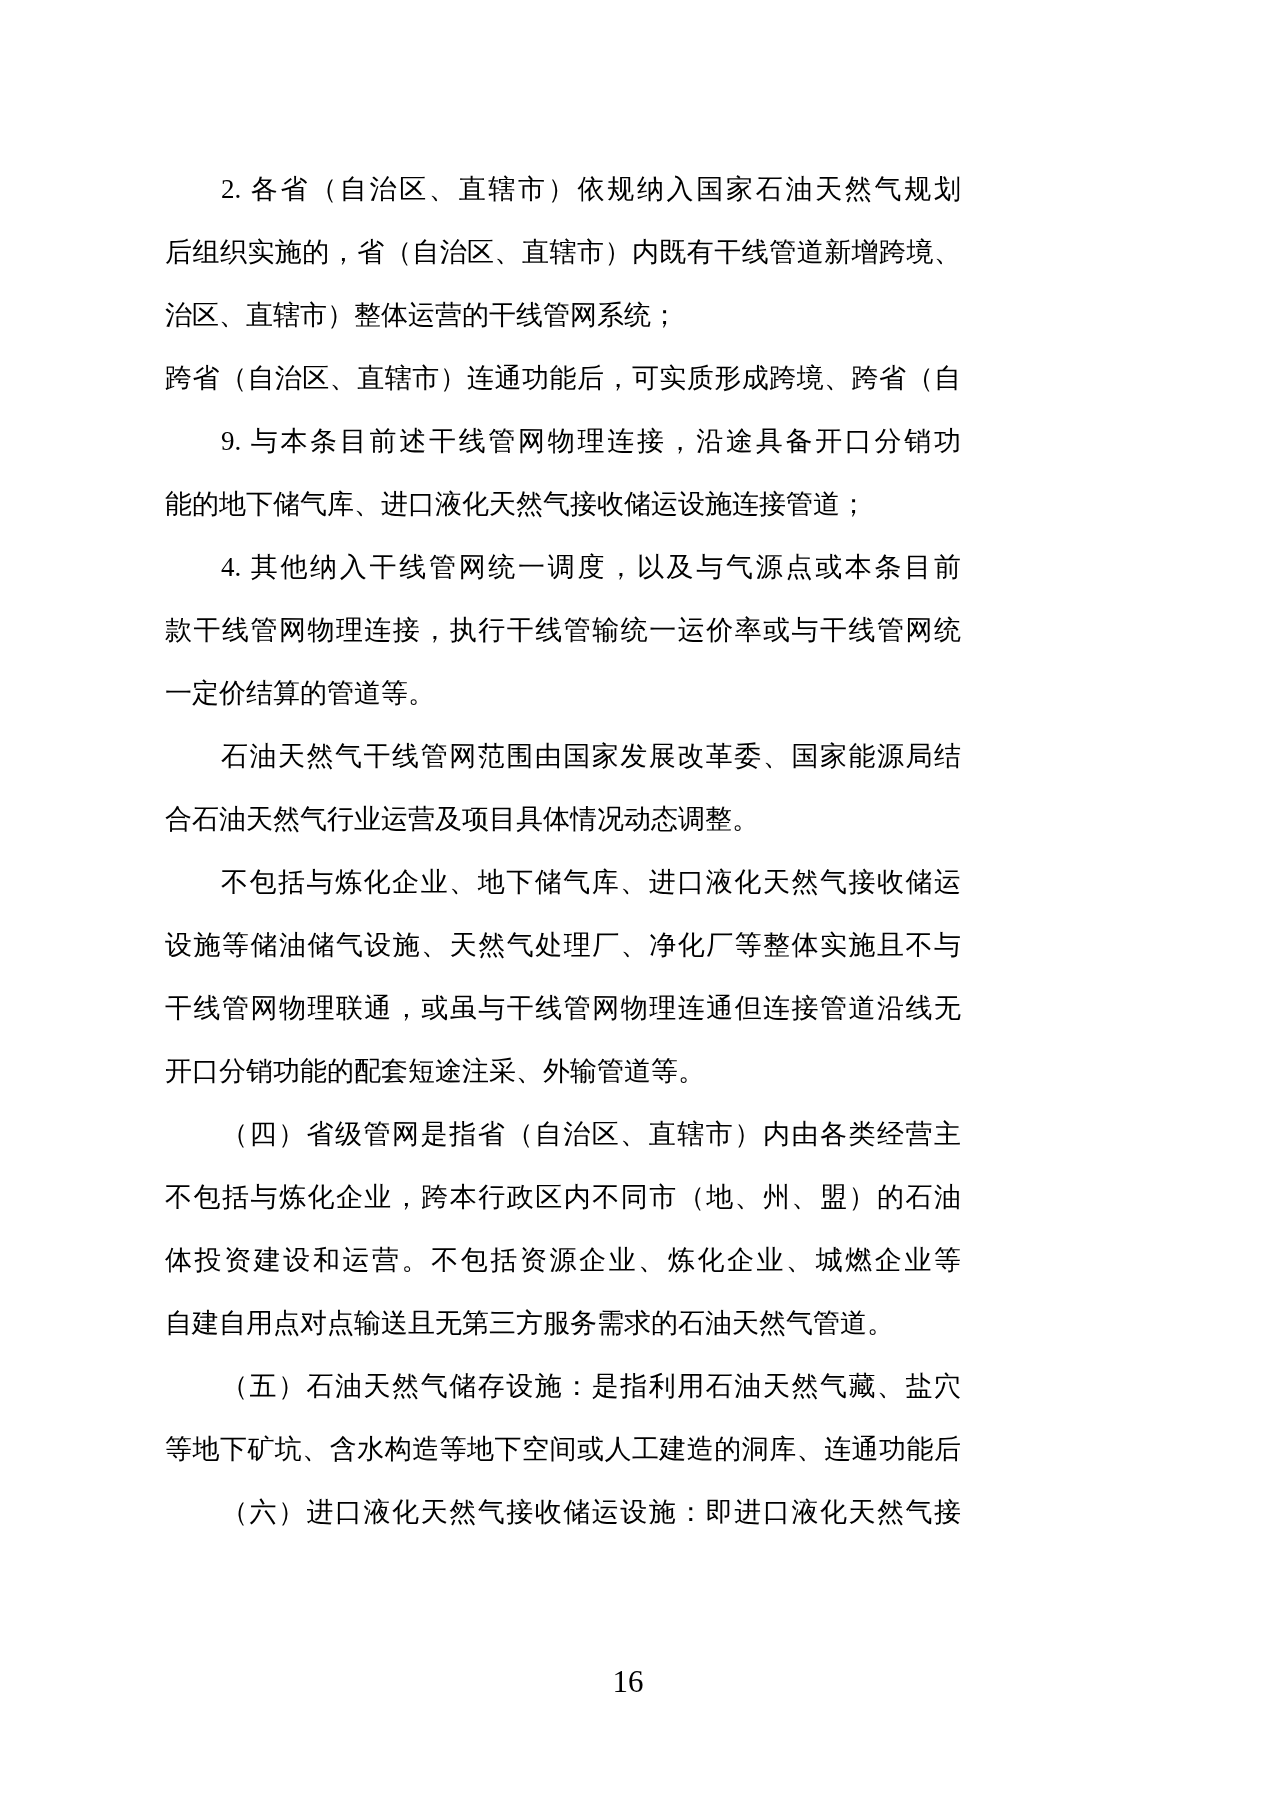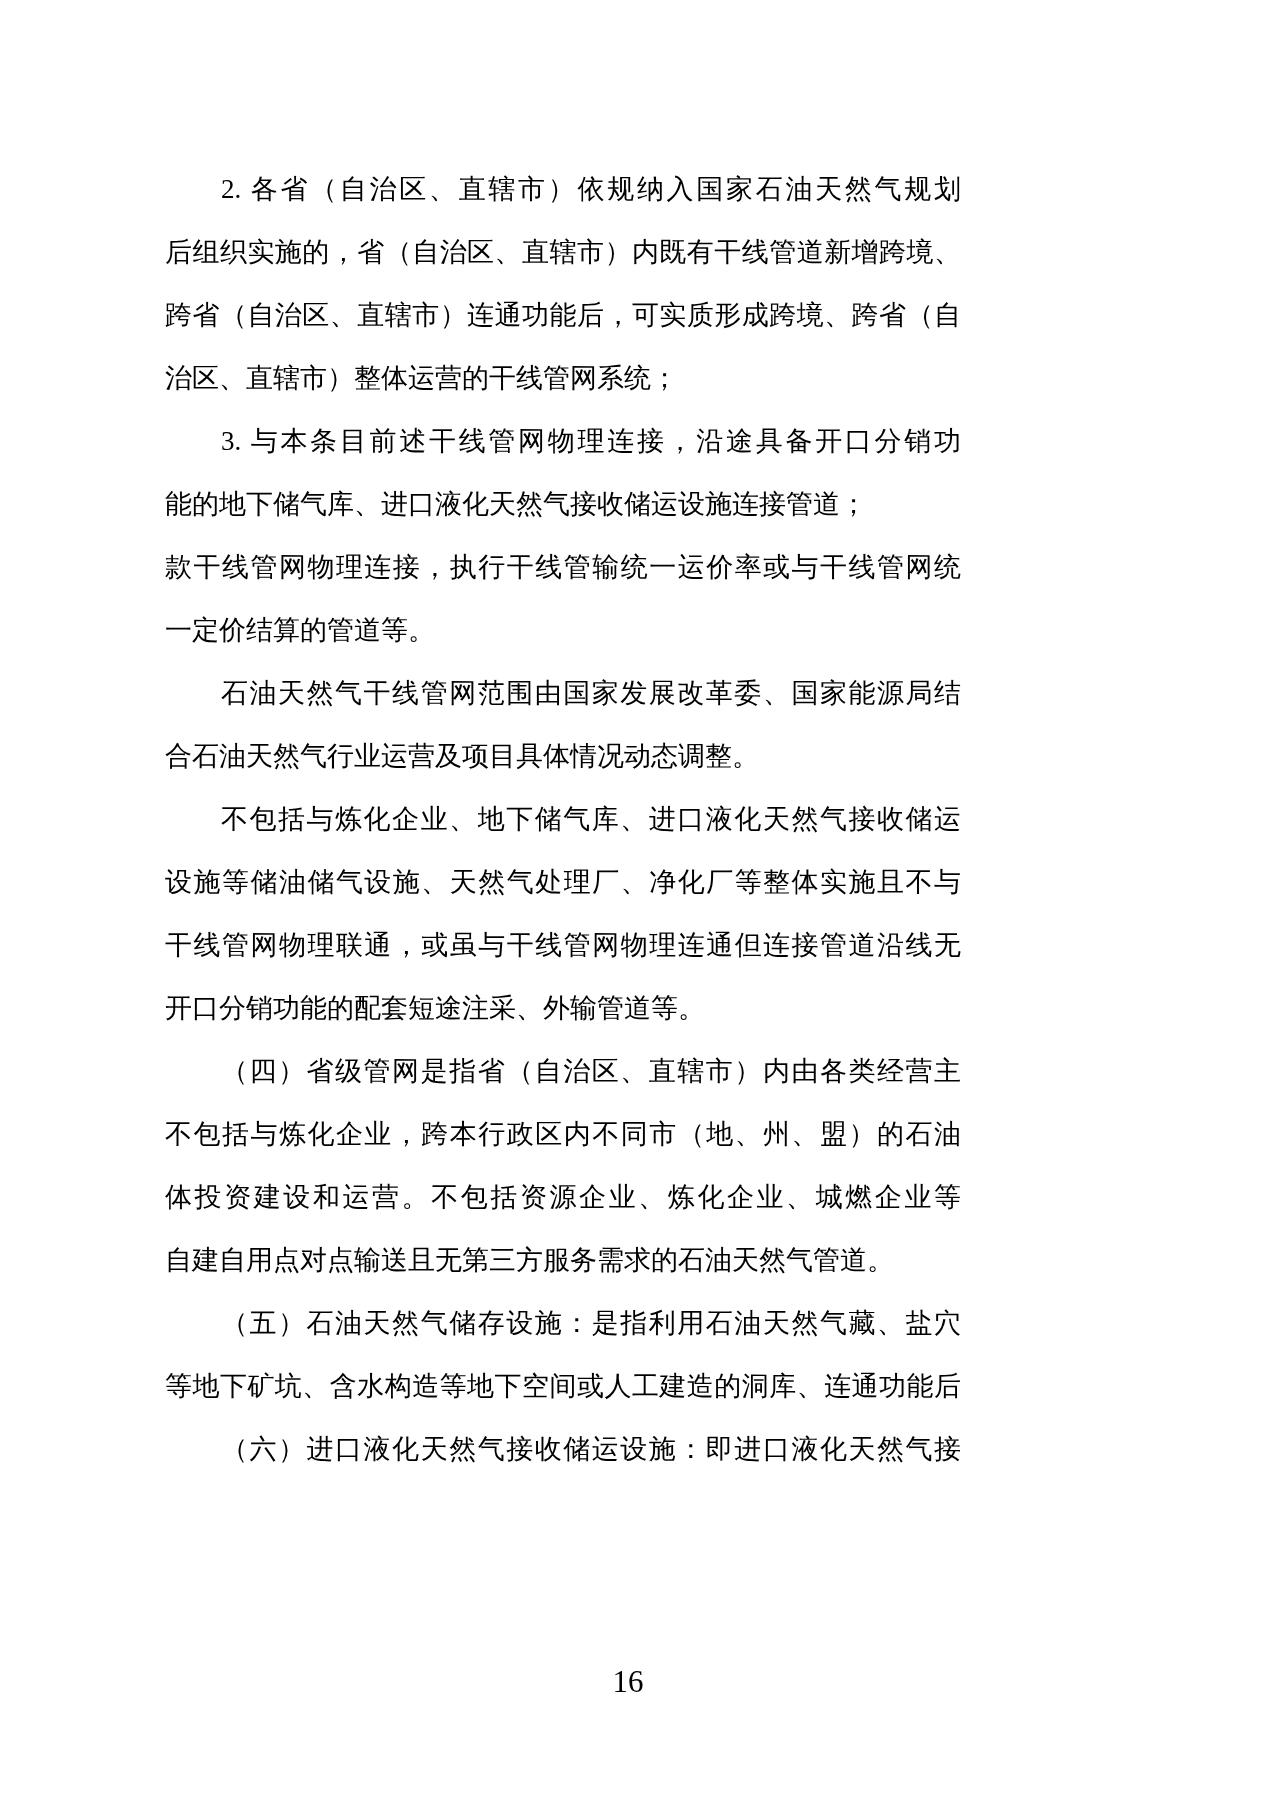--- a/index.html
+++ b/index.html
@@ -56,28 +56,29 @@
   }
 </style>
 </head>
 <body>
 
 <div class="page">
   <div class="text-block" id="text-block">
       <div class="para">
         <div class="line first">2. 各省（自治区、直辖市）依规纳入国家石油天然气规划</div>
         <div class="line">后组织实施的，省（自治区、直辖市）内既有干线管道新增跨境、</div>
+        <div class="line lastline">治区、直辖市）整体运营的干线管网系统；</div>
         <div class="line">跨省（自治区、直辖市）连通功能后，可实质形成跨境、跨省（自</div>
-        <div class="line lastline">治区、直辖市）整体运营的干线管网系统；</div>
       </div>
       <div class="para">
-        <div class="line first">3. 与本条目前述干线管网物理连接，沿途具备开口分销功</div>
+        <div class="line first">9. 与本条目前述干线管网物理连接，沿途具备开口分销功</div>
         <div class="line lastline">能的地下储气库、进口液化天然气接收储运设施连接管道；</div>
       </div>
       <div class="para">
+        <div class="line first">4. 其他纳入干线管网统一调度，以及与气源点或本条目前</div>
         <div class="line">款干线管网物理连接，执行干线管输统一运价率或与干线管网统</div>
         <div class="line lastline">一定价结算的管道等。</div>
       </div>
       <div class="para">
         <div class="line first">石油天然气干线管网范围由国家发展改革委、国家能源局结</div>
         <div class="line lastline">合石油天然气行业运营及项目具体情况动态调整。</div>
       </div>
       <div class="para">
         <div class="line first">不包括与炼化企业、地下储气库、进口液化天然气接收储运</div>
         <div class="line">设施等储油储气设施、天然气处理厂、净化厂等整体实施且不与</div>

